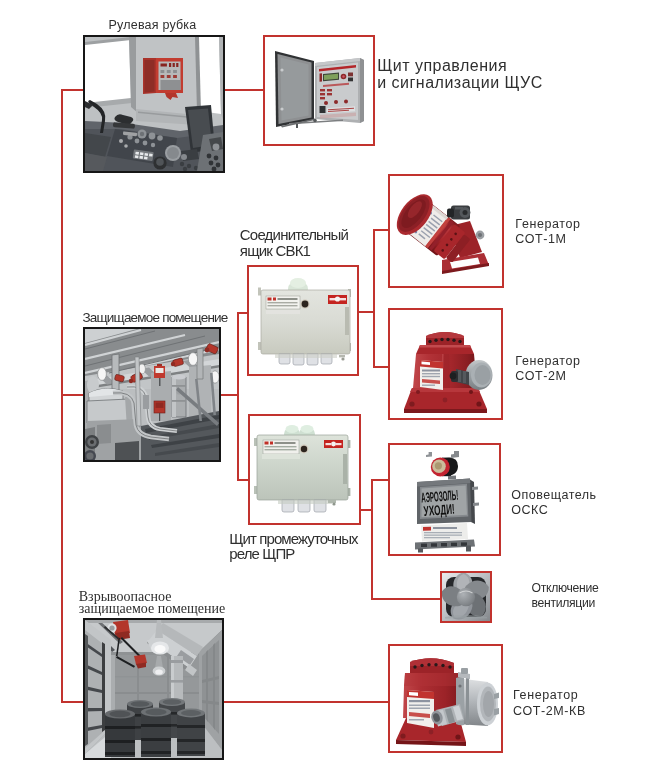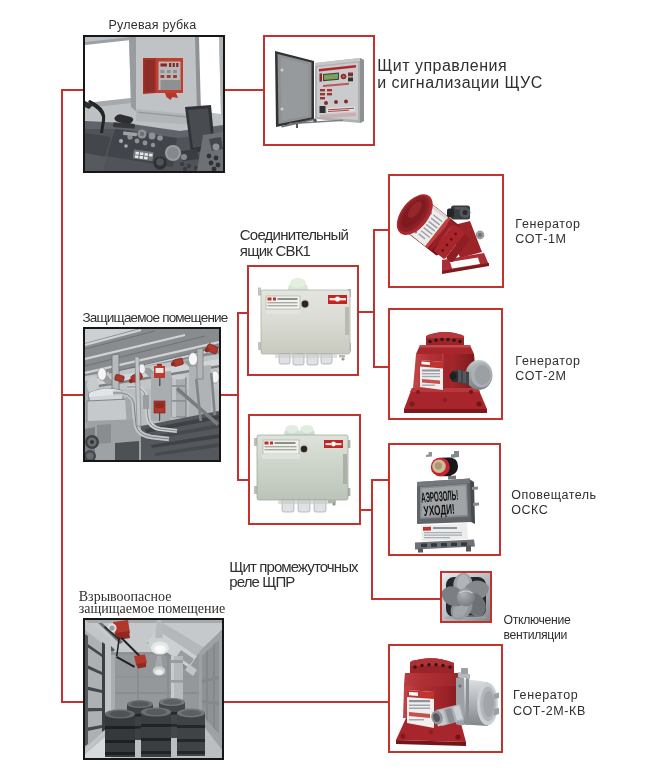--- a/index.html
+++ b/index.html
@@ -49,22 +49,22 @@
 
 <div class="line" style="left:222px;top:701px;width:167px;height:2px;"></div>
 
 <div class="lbl" style="left:152.5px;top:18px;font-size:12.5px;letter-spacing:0.2px;">Рулевая рубка</div>
 <div class="lbl" style="left:460px;top:57px;font-size:16px;letter-spacing:0.5px;line-height:17px;">Щит управления<br>и сигнализации ЩУС</div>
 <div class="lbl" style="left:294px;top:227px;font-size:15px;letter-spacing:-0.8px;line-height:16px;">Соединительный<br>ящик СВК1</div>
 <div class="lbl" style="left:155px;top:310px;font-size:13.5px;letter-spacing:-0.8px;">Защищаемое помещение</div>
 <div class="lbl" style="left:548px;top:217px;font-size:12.5px;letter-spacing:0.6px;line-height:14.7px;">Генератор<br>СОТ-1М</div>
 <div class="lbl" style="left:548px;top:354px;font-size:12.5px;letter-spacing:0.6px;line-height:14.7px;">Генератор<br>СОТ-2М</div>
 <div class="lbl" style="left:554px;top:488px;font-size:12.5px;letter-spacing:0.5px;line-height:15px;">Оповещатель<br>ОСКС</div>
-<div class="lbl" style="left:537px;top:581px;font-size:12.2px;letter-spacing:-0.3px;line-height:15px;margin-top:32px;">Отключение<br>вентиляции</div>
-<div class="lbl" style="left:293.5px;top:531px;font-size:15px;letter-spacing:-0.9px;line-height:15.4px;margin-top:28px;">Щит промежуточных<br>реле ЩПР</div>
+<div class="lbl" style="left:565px;top:581px;font-size:12.2px;letter-spacing:-0.3px;line-height:15px;">Отключение<br>вентиляции</div>
+<div class="lbl" style="left:293.5px;top:531px;font-size:15px;letter-spacing:-0.9px;line-height:15.4px;">Щит промежуточных<br>реле ЩПР</div>
 <div class="lbl" style="left:152px;top:590.5px;font-size:14px;line-height:12.6px;font-family:Liberation Serif, serif;">Взрывоопасное<br>защищаемое помещение</div>
 <div class="lbl" style="left:549.5px;top:686.5px;font-size:12.5px;letter-spacing:0.6px;line-height:16px;">Генератор<br>СОТ-2М-КВ</div>
 
 <div class="rbox" id="b-schus" style="left:263px;top:35px;width:112px;height:111px;">
 <svg width="108" height="107" viewBox="0 0 108 107">
 
  <path d="M50 26 L95 21 L99 23 L99 84 L95 86 L50 82 Z" fill="#aeb0b2"></path>
  <path d="M95 21 L99 23 L99 84 L95 86 Z" fill="#8f9193"></path>
  <path d="M50 26 L95 21 L95 24 L50 29 Z" fill="#c5c7c9"></path>
 

